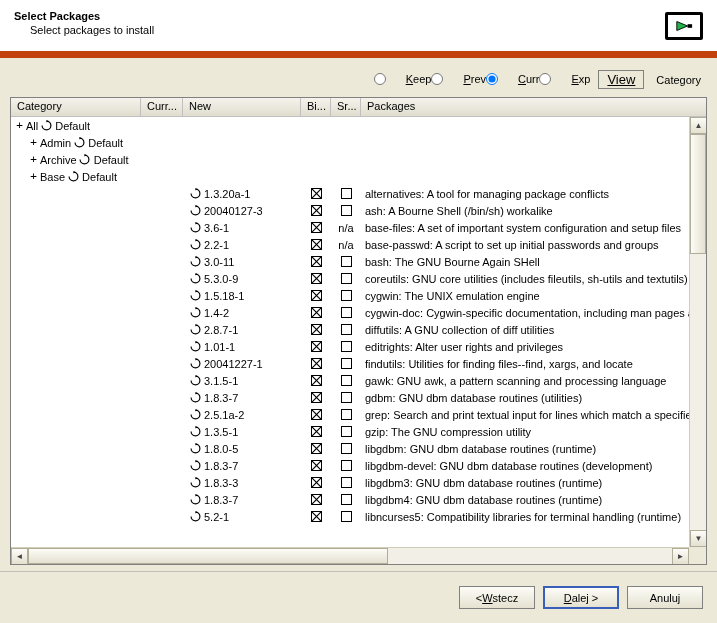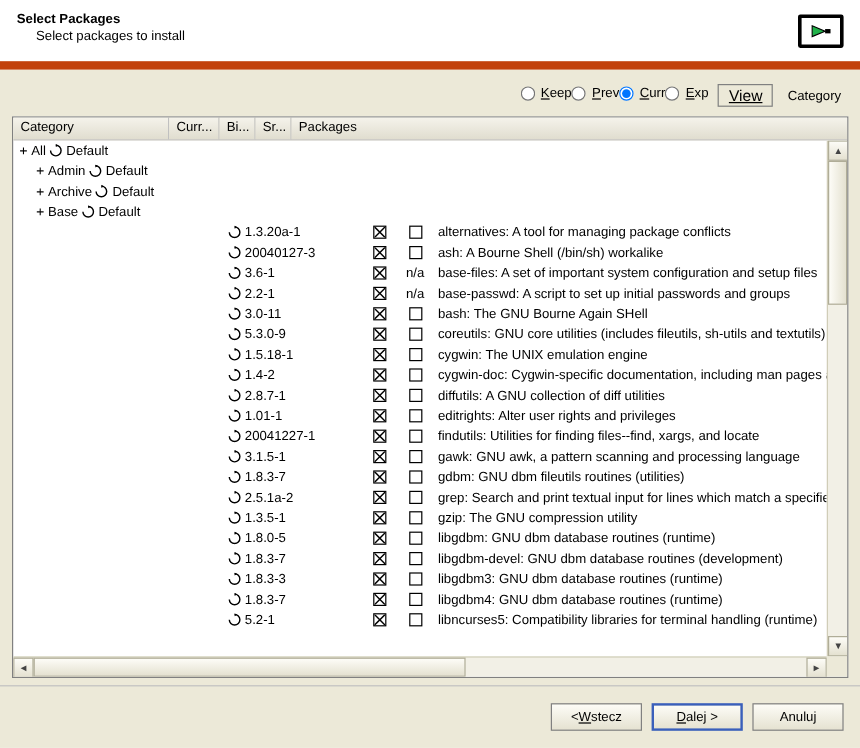--- a/index.html
+++ b/index.html
@@ -38,21 +38,21 @@
     padding: 8px 10px 0 10px;
     display: flex; flex-direction: column;
     overflow: hidden;
   }
   .toolbar {
     display: flex; justify-content: flex-end; align-items: center;
     gap: 8px;
     padding: 4px 6px 8px 0;
     font-size: 11px;
   }
-  .radio { display: inline-flex; gap: 5px; }
+  .radio { display: inline-flex; gap: 20px; }
   .radio input { margin: 0; width:12px; height:12px; }
   .radio .ul { text-decoration: underline; }
   .view-btn {
     border: 1px solid #808080;
     background: #ece9d8;
     padding: 1px 8px;
     text-decoration: underline;
     font-size: 13px;
   }
   .toolbar .lbl { margin-left: 4px; }
@@ -213,20 +213,21 @@
             <span><span class="ul">E</span><span>xp</span></span>
           </label></span>
       <button class="view-btn"><span class="ul">View</span></button>
       <span class="lbl">Category</span>
     </div>
 
     <div class="table-frame">
       <div class="thead">
         <div class="th cat">Category</div>
         <div class="th curr">Curr...</div>
+        <div class="th new">New</div>
         <div class="th bin">Bi...</div>
         <div class="th src">Sr...</div>
         <div class="th pkg">Packages</div>
       </div>
       <div class="tbody-wrap">
         <div class="tbody" id="tbody">
             <div class="treerow" style="padding-left: 4px;">
               <span class="exp">+</span>
               <span>All</span>
               <span class="cycle">
@@ -586,21 +587,21 @@
                 <span class="chk">
                   <svg width="9" height="9" viewBox="0 0 9 9">
                     <line x1="0" y1="0" x2="9" y2="9" stroke="#000" stroke-width="1.2"></line>
                     <line x1="9" y1="0" x2="0" y2="9" stroke="#000" stroke-width="1.2"></line>
                   </svg>
                 </span>
               </span>
               <span class="c-src">
                 <span class="chk"></span>
               </span>
-              <span class="c-pkg">gdbm: GNU dbm fileutils routines (utilities)</span>
+              <span class="c-pkg">gdbm: GNU dbm database routines (utilities)</span>
             </div>
             <div class="pkgrow">
               <span class="c-cat"></span>
               <span class="c-curr"></span>
               <span class="c-new">
                 <span class="cycle">
                   <svg viewBox="0 0 12 12">
                     <path d="M6 1.2 A4.8 4.8 0 1 1 1.2 6" fill="none" stroke="#000" stroke-width="1.3"></path>
                     <polygon points="6,0 6,2.8 8.3,1.4" fill="#000"></polygon>
                   </svg>

